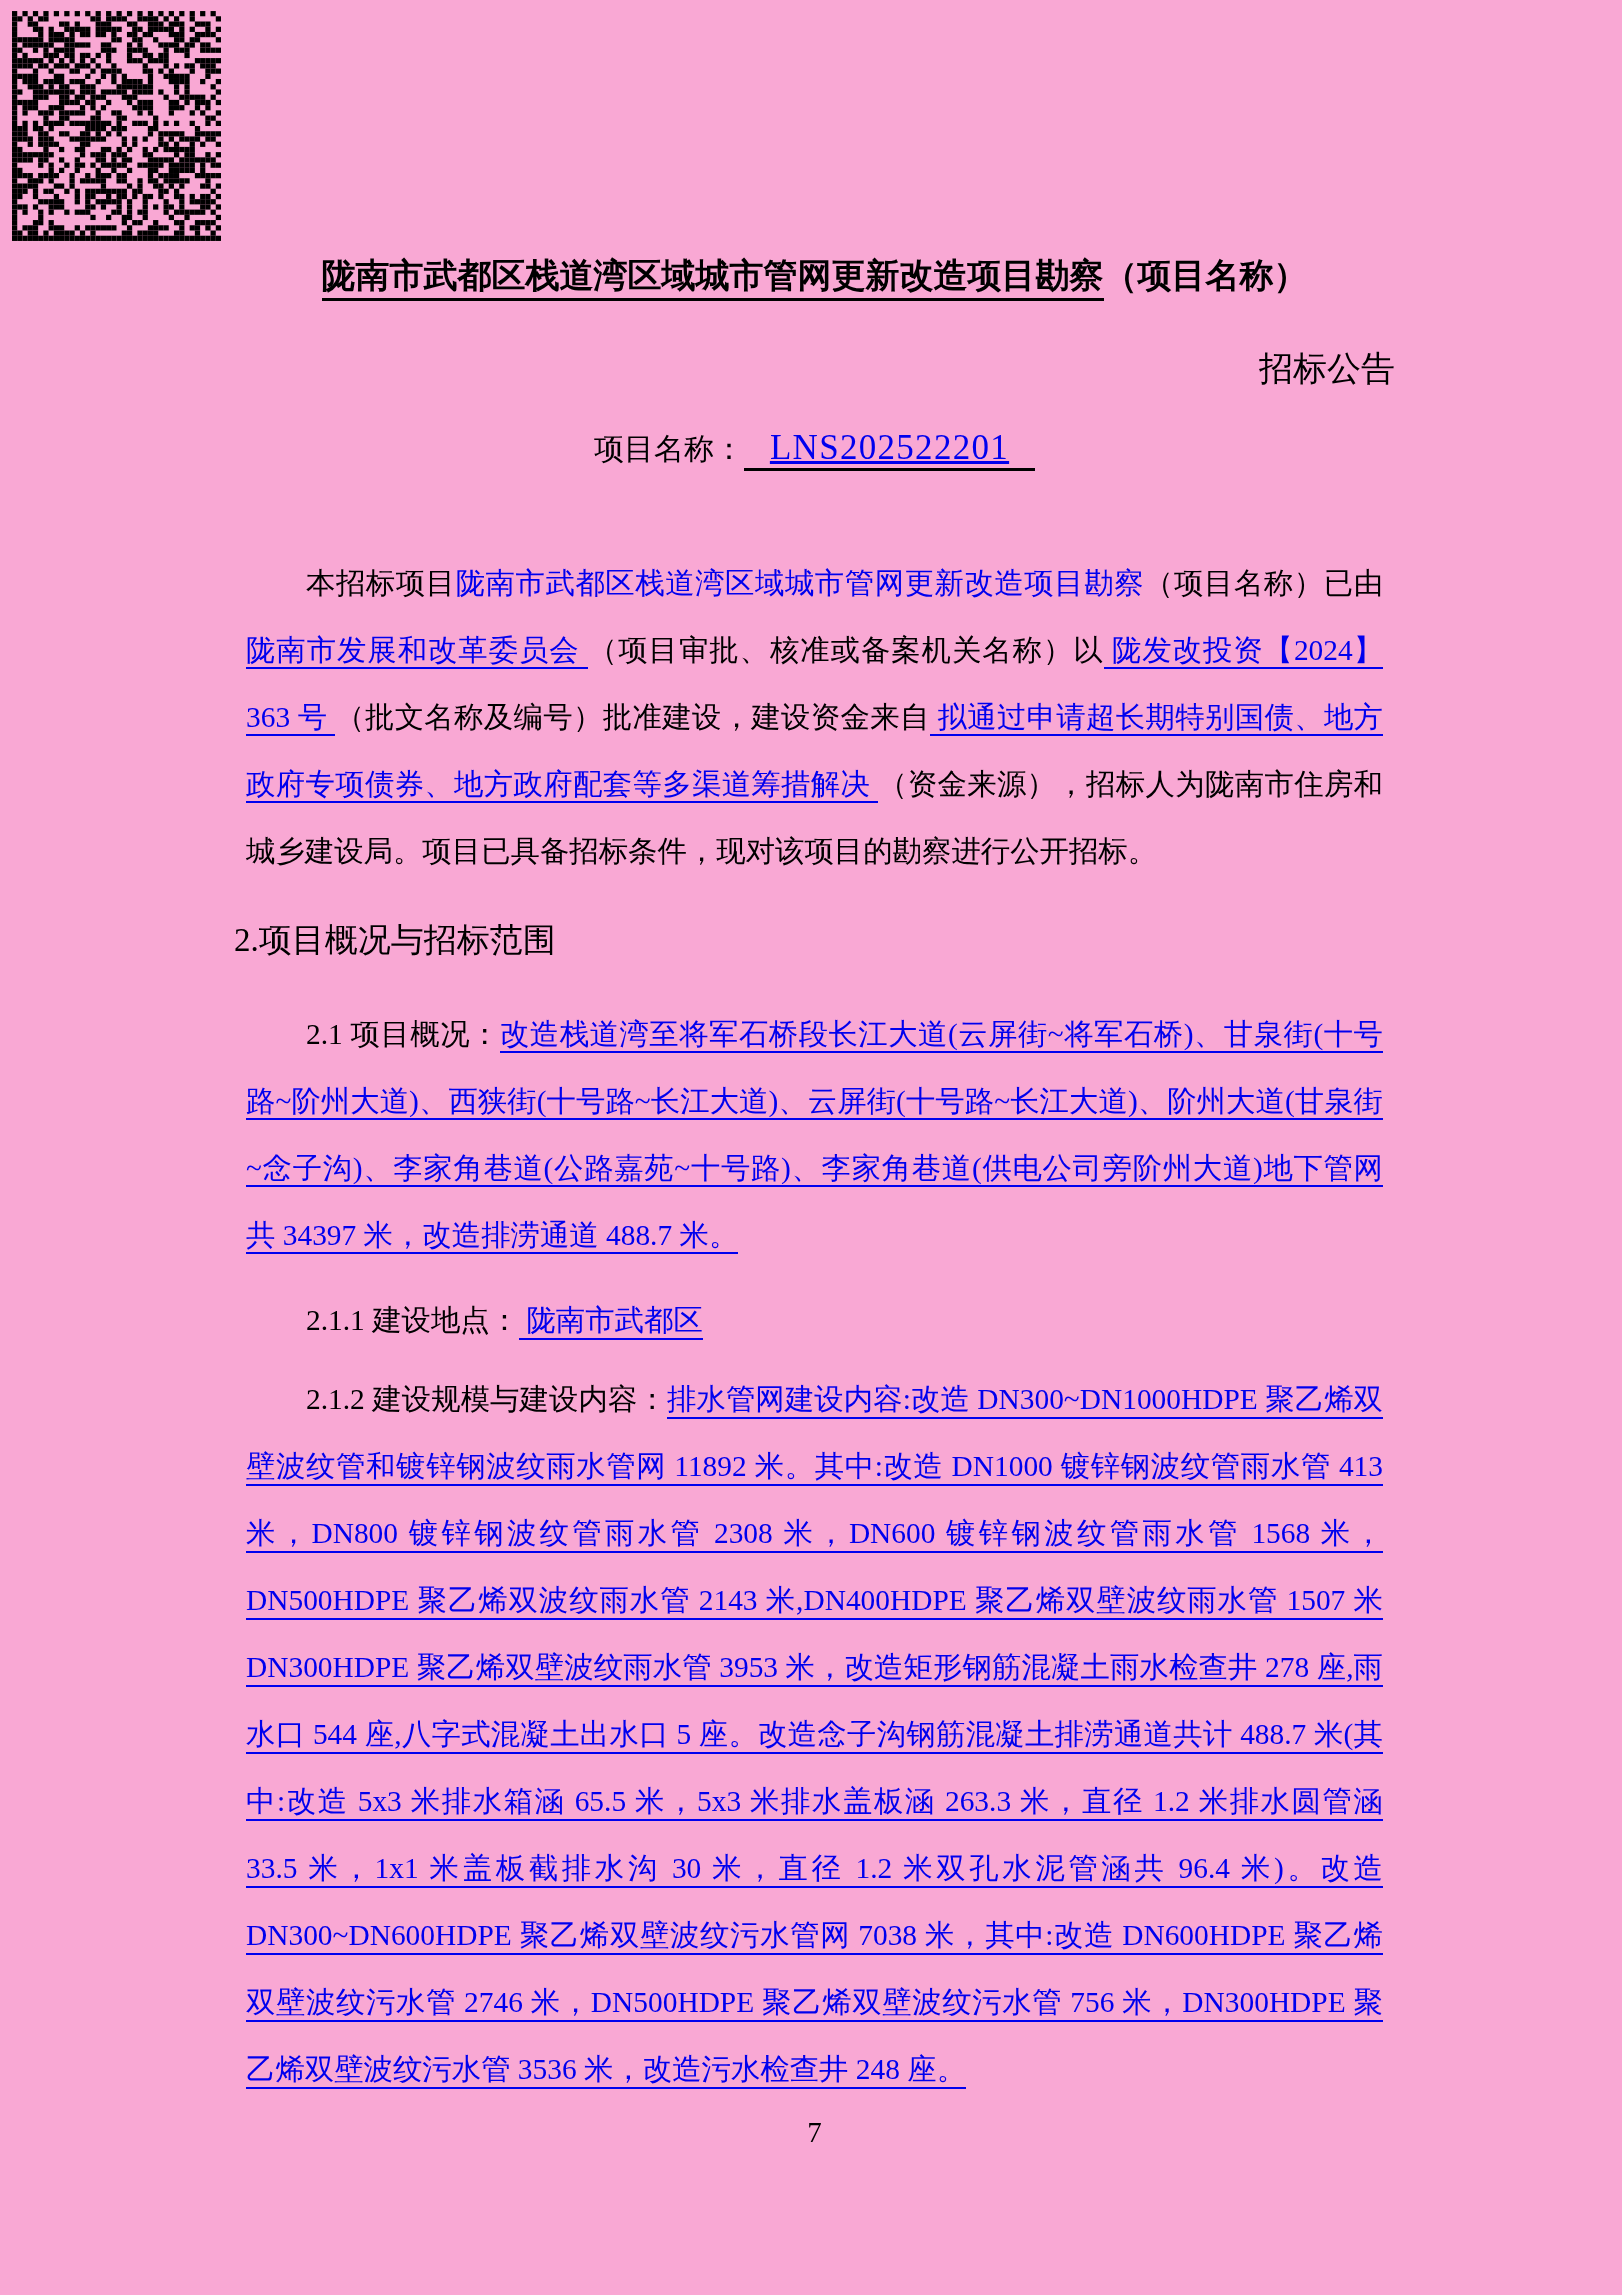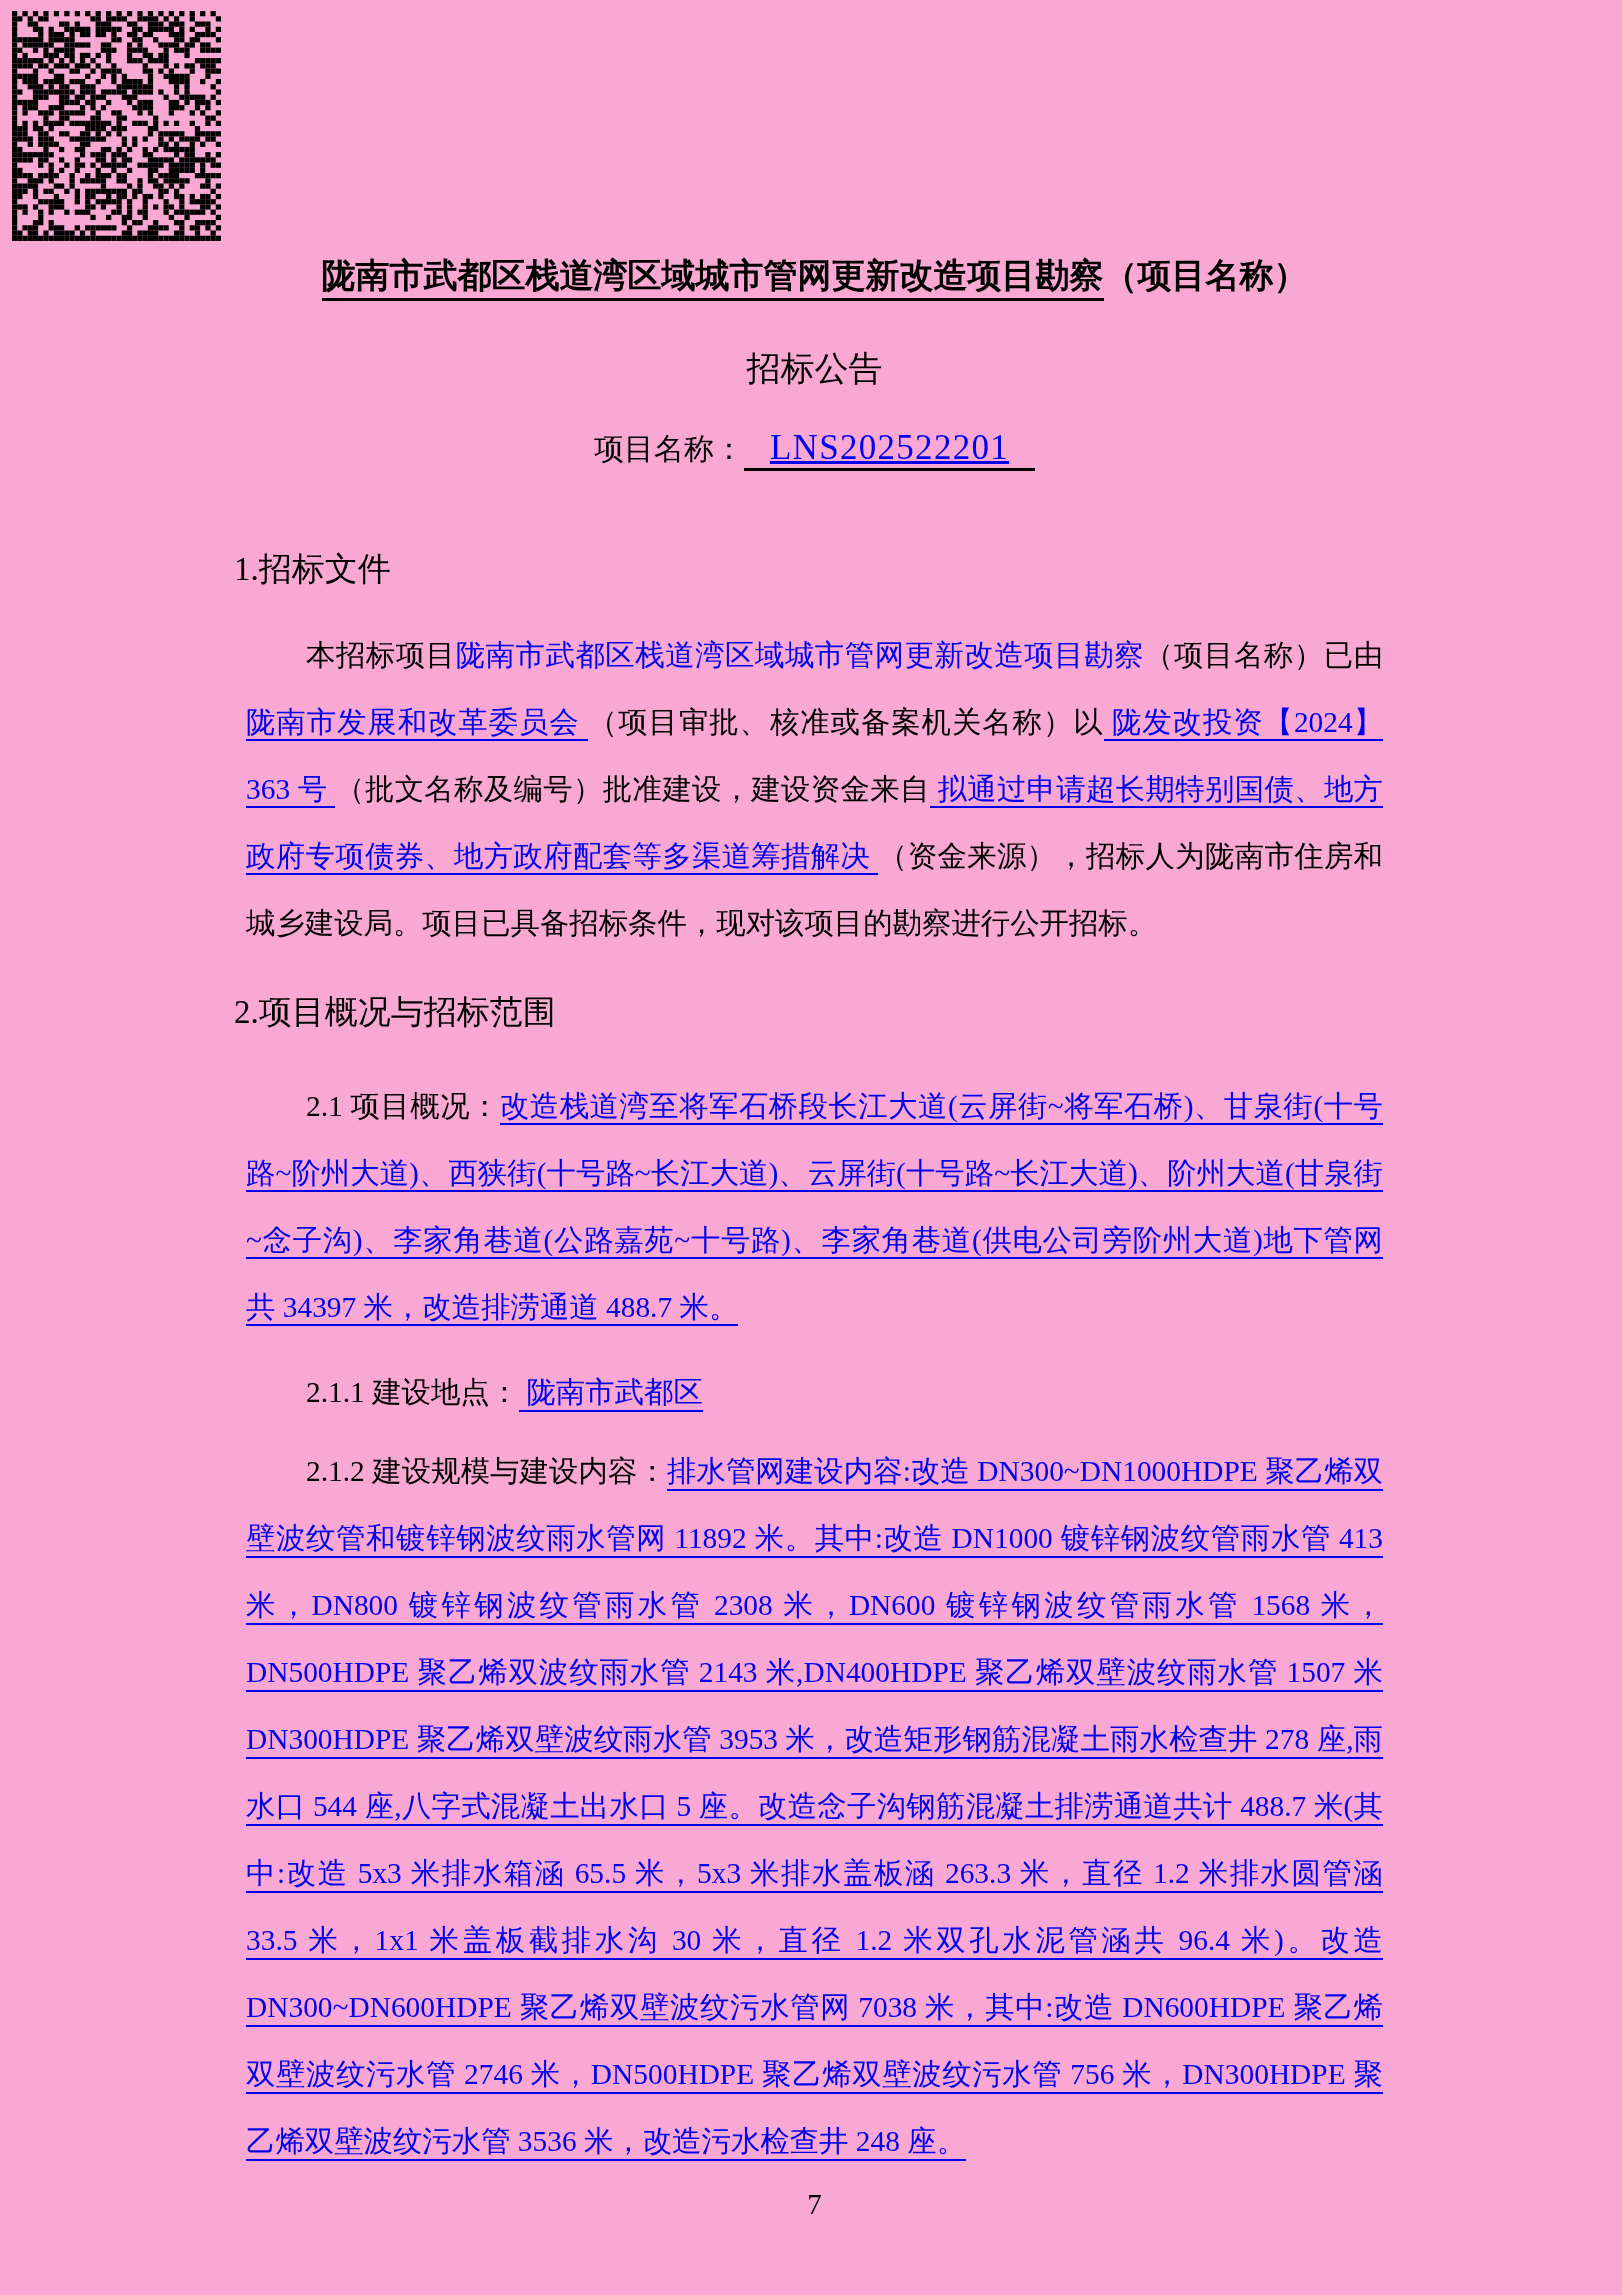--- a/index.html
+++ b/index.html
@@ -35,21 +35,21 @@
     font-weight: bold;
     line-height: 47px;
     margin: 0 0 46px 0;
     white-space: nowrap;
   }
   .title-u {
     border-bottom: 3.3px solid #000;
     padding-bottom: 3.9px;
   }
   .subtitle {
-    text-align: center;
+    text-align: right;
     font-size: 34px;
     font-weight: normal;
     line-height: 47px;
     margin: 0 0 31px 0;
   }
   .code-line {
     text-align: center;
     font-size: 30px;
     line-height: 49px;
     margin: 0 0 77px 0;
@@ -1040,21 +1040,20 @@
     <div class="title">
       <span class="title-u">陇南市武都区栈道湾区域城市管网更新改造项目勘察</span><span>（项目名称）</span>
     </div>
 
     <div class="subtitle">招标公告</div>
 
     <div class="code-line">
       <span>项目名称：</span><span class="code-underline"><span class="code-value">LNS202522201</span></span>
     </div>
 
-    <div class="h-num">1.招标文件</div>
 
     <p class="para para1">
       <span class="t-plain">本招标项目</span><span class="t-blue">陇南市武都区栈道湾区域城市管网更新改造项目勘察</span><span class="t-plain">（项目名称）已由</span><span class="t-blue-u"> 陇南市发展和改革委员会 </span><span class="t-plain">（项目审批、核准或备案机关名称）以</span><span class="t-blue-u"> 陇发改投资【2024】363 号 </span><span class="t-plain">（批文名称及编号）批准建设，建设资金来自</span><span class="t-blue-u"> 拟通过申请超长期特别国债、地方政府专项债券、地方政府配套等多渠道筹措解决 </span><span class="t-plain">（资金来源），招标人为陇南市住房和城乡建设局。项目已具备招标条件，现对该项目的勘察进行公开招标。</span>
     </p>
 
     <div class="h-num second">2.项目概况与招标范围</div>
 
     <p class="para p21">
       <span class="t-plain">2.1 项目概况：</span><span class="t-blue-u">改造栈道湾至将军石桥段长江大道(云屏街~将军石桥)、甘泉街(十号路~阶州大道)、西狭街(十号路~长江大道)、云屏街(十号路~长江大道)、阶州大道(甘泉街~念子沟)、李家角巷道(公路嘉苑~十号路)、李家角巷道(供电公司旁阶州大道)地下管网共 34397 米，改造排涝通道 488.7 米。</span>
     </p>

